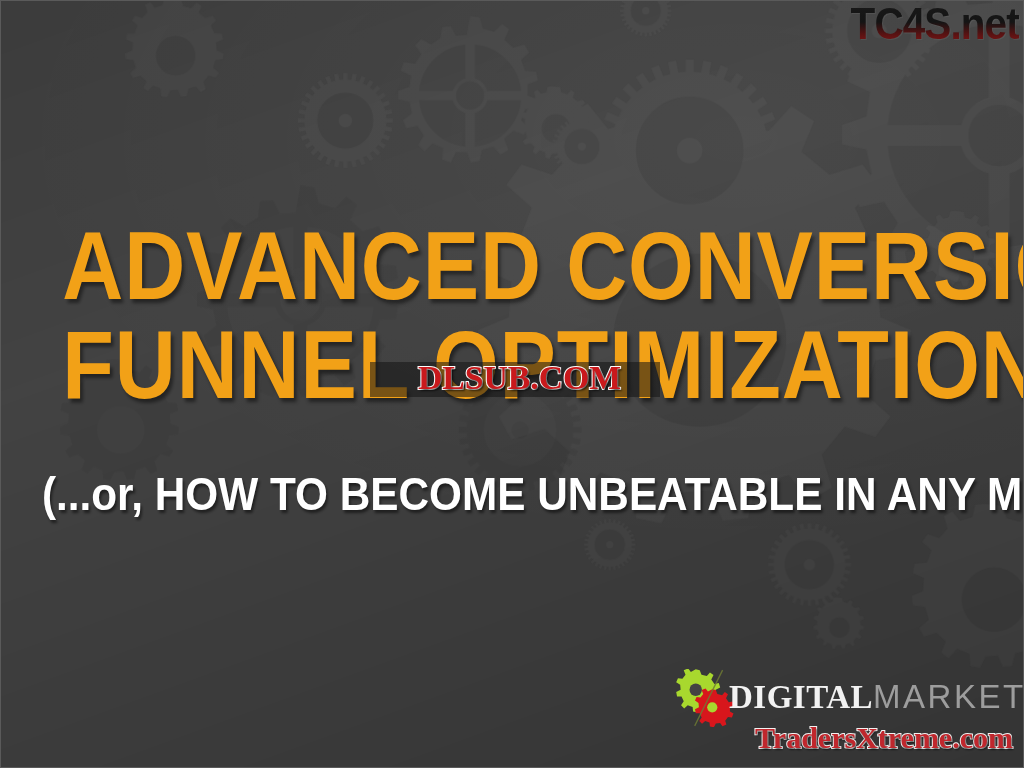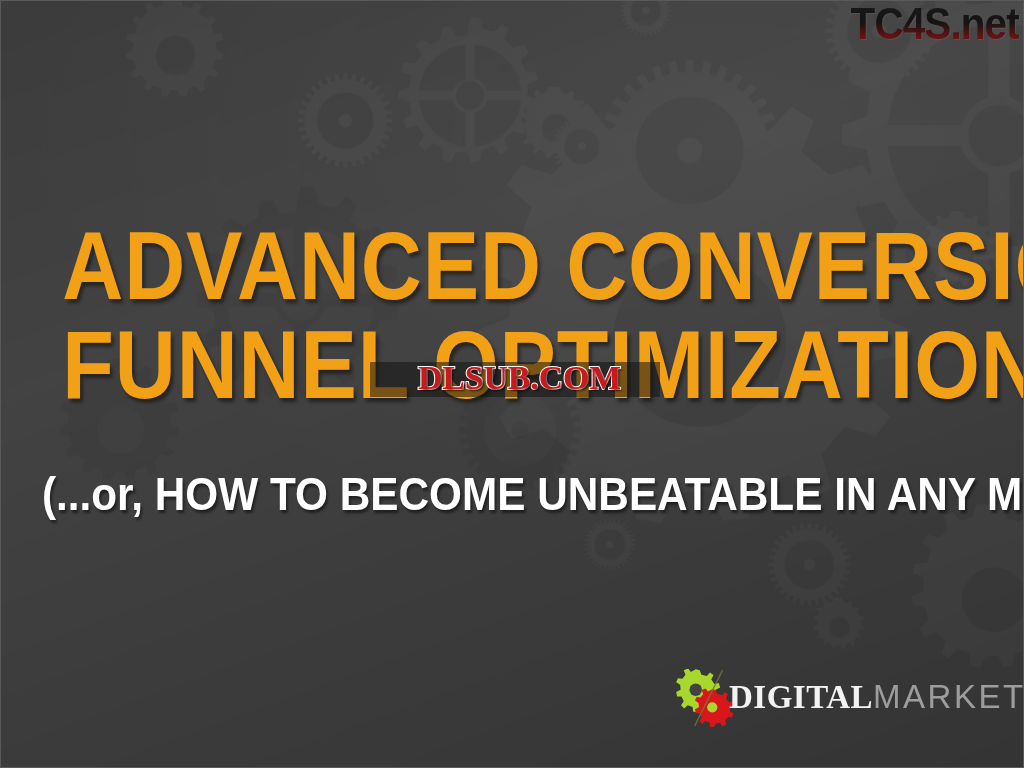--- a/index.html
+++ b/index.html
@@ -298,14 +298,15 @@
       </g>
 
       <line x1="96" y1="2" x2="42" y2="110" stroke="#6f7a33" stroke-width="2.5" opacity="0.85"></line>
     </svg>
 
     <div id="brand-wordmark">
       <span class="bw-bold">DIGITAL</span><span class="bw-thin">MARKETER</span>
     </div>
   </div>
 
+  <div id="wm-bottom">TradersXtreme.com</div>
 
 </div>
 
 </body></html>

